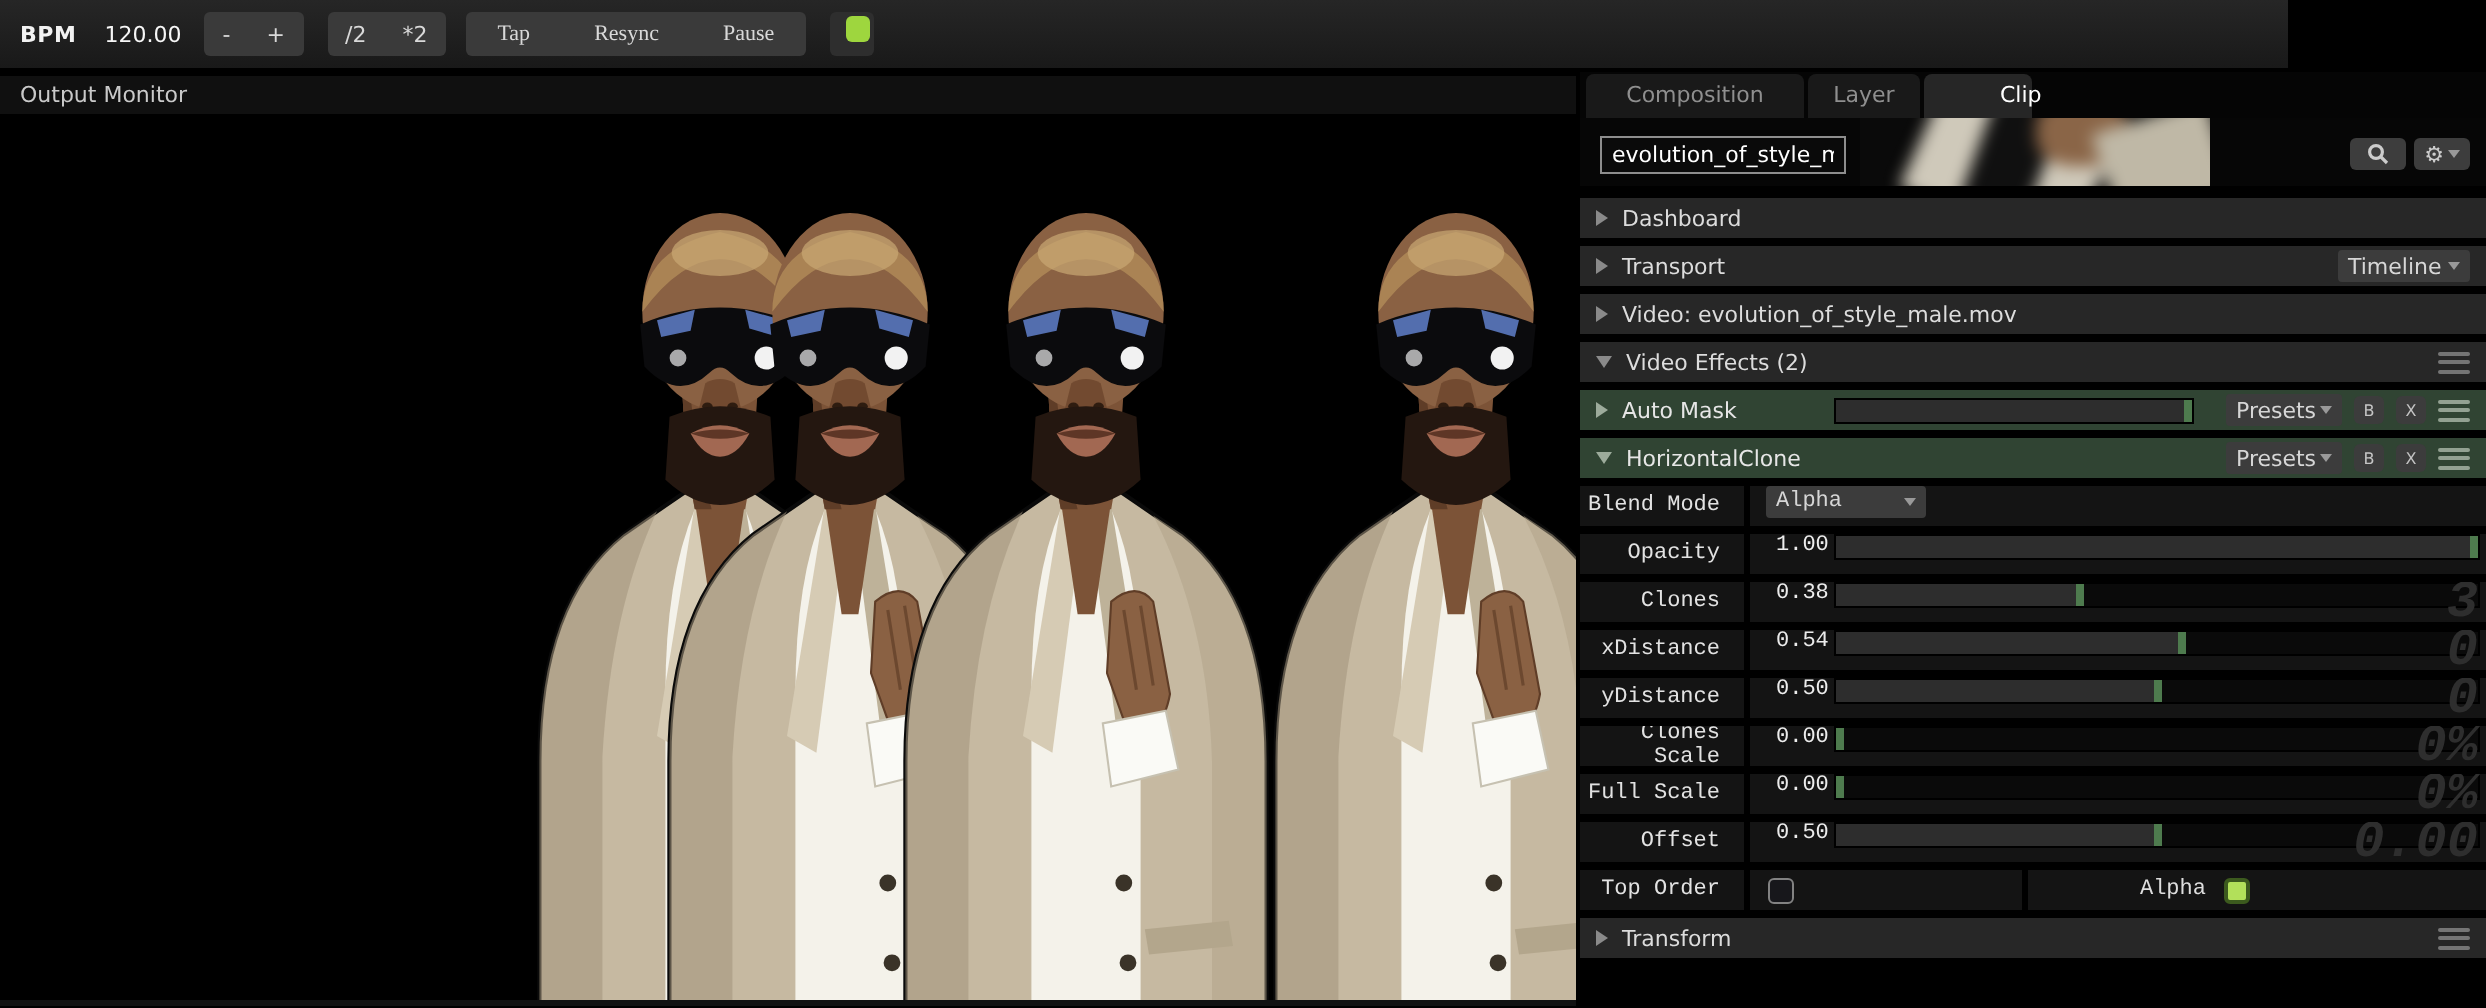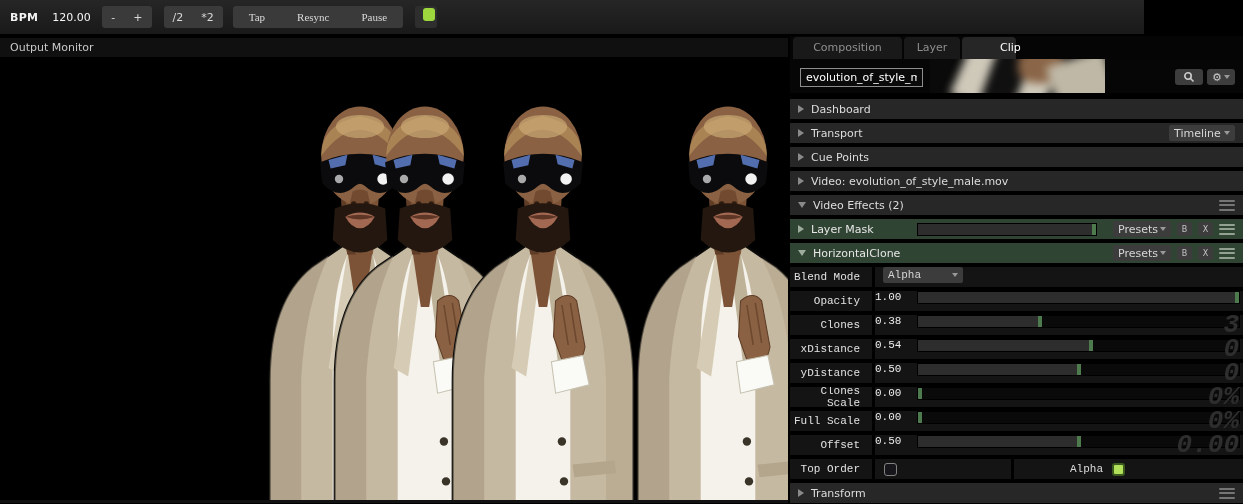--- a/index.html
+++ b/index.html
@@ -98,21 +98,21 @@
             flex:1; overflow:hidden; }
   .slider .fill { position:absolute; left:0; top:0; bottom:0; background:#2d2d2d; }
   .slider .handle { position:absolute; top:0; bottom:0; width:4px; background:#4e7b4e; }
   .fx-slider { flex:none; width:180px; margin-right:10px; }
 
   .prow { background:#141414; overflow:hidden;font-family:Liberation Mono, monospace; }
   .plabel { width:85px; text-align:right; padding-right:12px; color:#e2e2e2;
             align-self:stretch; display:flex; align-items:center; justify-content:flex-end;
             border-right:3px solid #000; flex:none; }
   .pval { flex:1; display:flex; height:100%; position:relative; }
-  .pnum { width:42px; color:#ececec; flex:none; }
+  .pnum { width:42px; padding-left:13px; color:#ececec; flex:none; }
   .pval .slider { margin-right:3px; }
   .ghost { position:absolute; right:4px; top:-3px; font-size:26px; font-weight:bold;
            font-style:italic; color:#2e2e2e; z-index:2; pointer-events:none; line-height:26px; }
   .dd-blend { width:80px; margin-left:8px; }
 
   .split-l { width:139px; align-self:stretch; display:flex; align-items:center;
              border-right:3px solid #000; flex:none; }
   .checkbox { width:13px; height:13px; margin-left:9px; background:#17171b;
               border:1px solid #828282; border-radius:3px; }
   .split-r { flex:1; align-self:stretch; display:flex; align-items:center; justify-content:flex-end;
@@ -243,45 +243,41 @@
       <span class="caret caret-r"></span>
       <span>Transport</span>
       <div class="hdr-right">
         <div class="dropdown dd-timeline">
           <span>Timeline</span>
           <span class="dd-caret"></span>
         </div>
       </div>
     </div>
 
-    <div class="row hdr">
-      <span class="caret caret-r"></span>
-      <span>Cue Points</span>
-    </div>
 
     <div class="row hdr">
       <span class="caret caret-r"></span>
       <span>Video: evolution_of_style_male.mov</span>
     </div>
 
     <div class="row hdr">
       <span class="caret caret-d"></span>
       <span>Video Effects (2)</span>
       <div class="hdr-right">
         <div class="hamb">
             <i></i>
             <i></i>
             <i></i>
           </div>
       </div>
     </div>
 
     <div class="row fx">
       <span class="caret caret-r"></span>
-      <span class="fx-name">Layer Mask</span>
+      <span class="fx-name">Auto Mask</span>
       <div class="fx-right">
         <div class="slider fx-slider">
           <div class="fill" style="width: 100%;"></div>
           <div class="handle" style="left: calc(100% - 4px);"></div>
         </div>
         <div class="dropdown dd-presets">
           <span>Presets</span>
           <span class="dd-caret"></span>
         </div>
         <div class="sq-btn">B</div>

